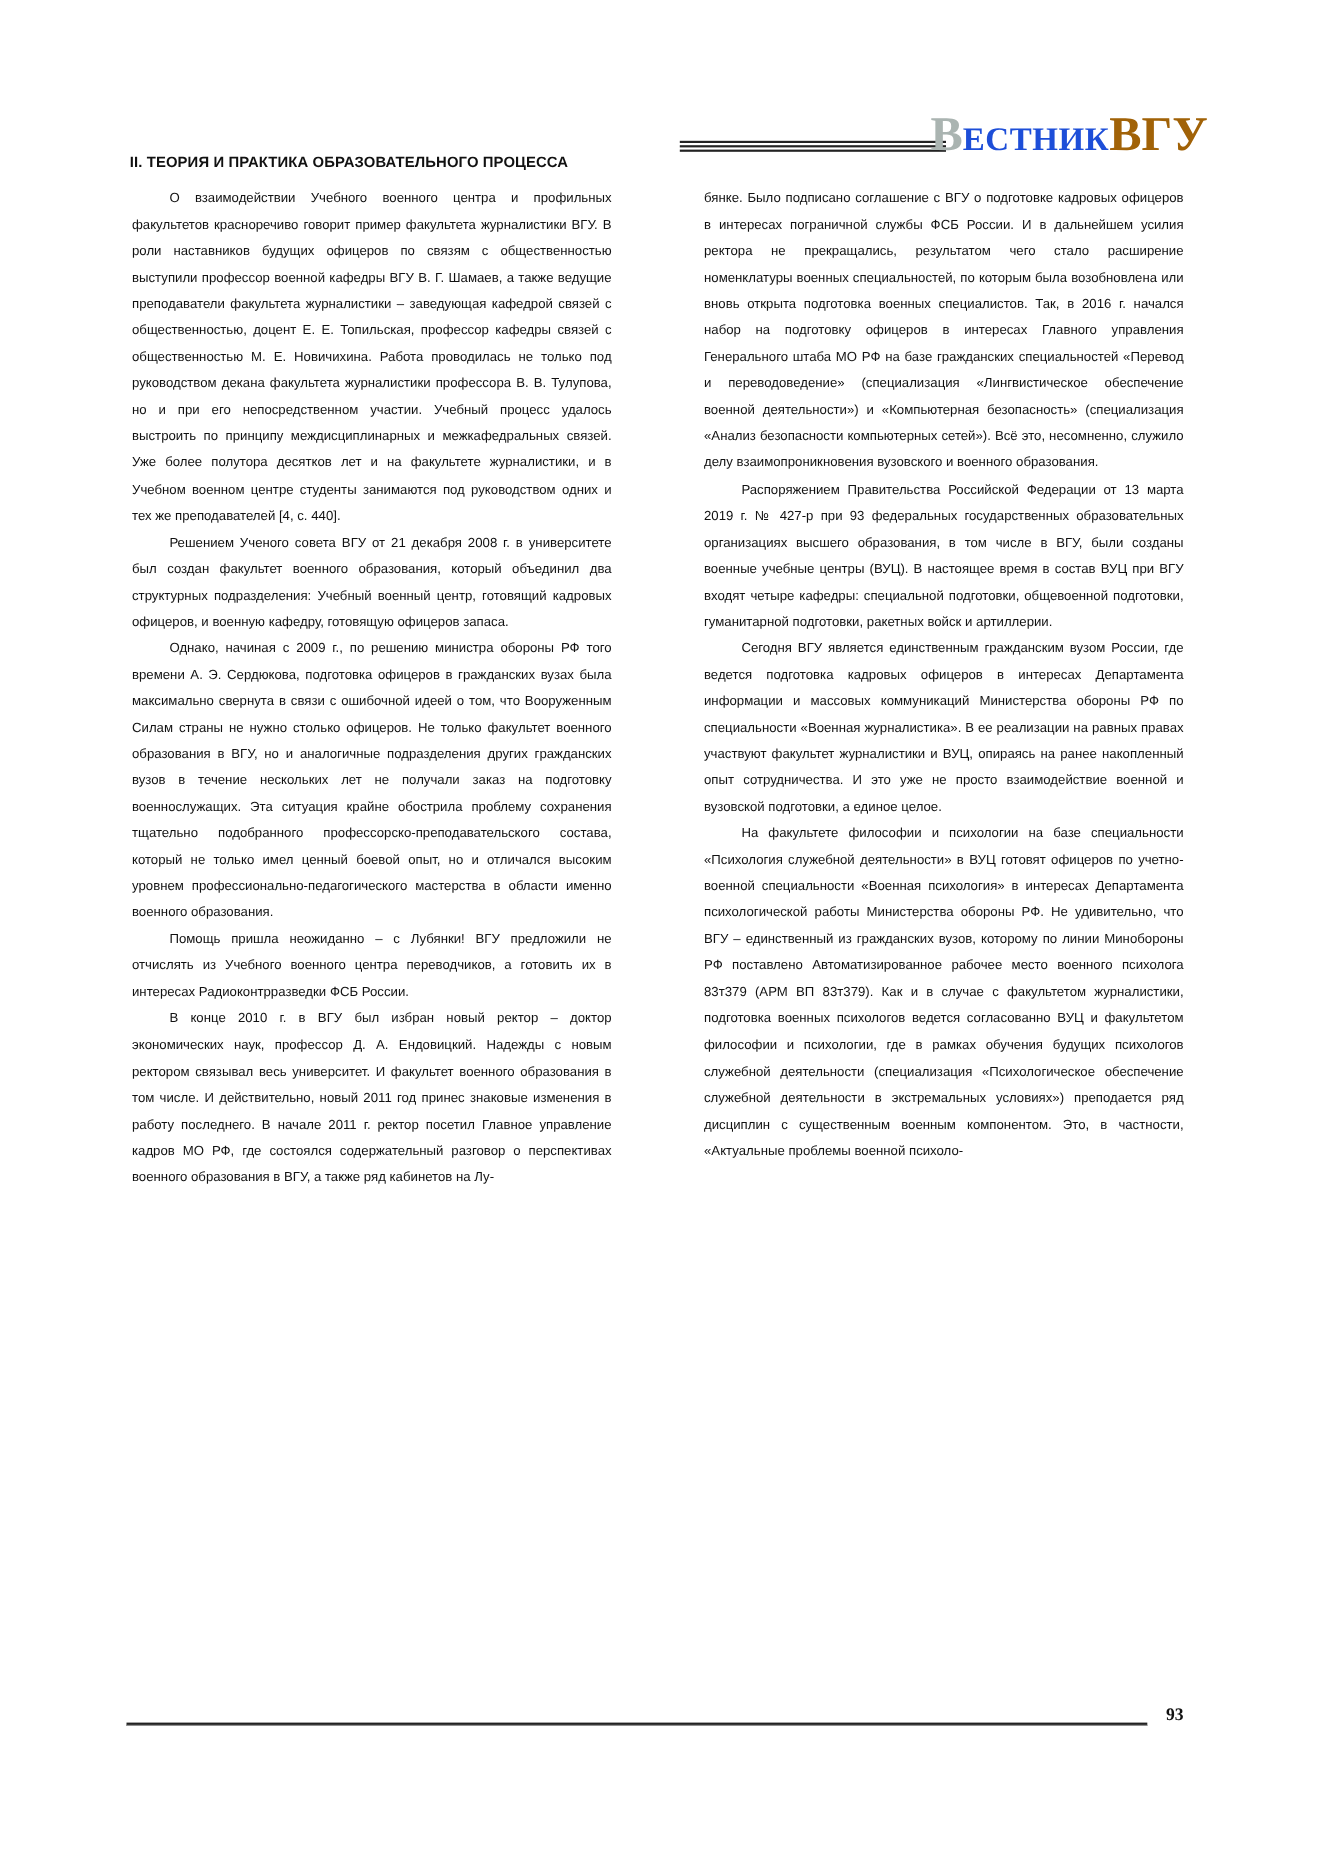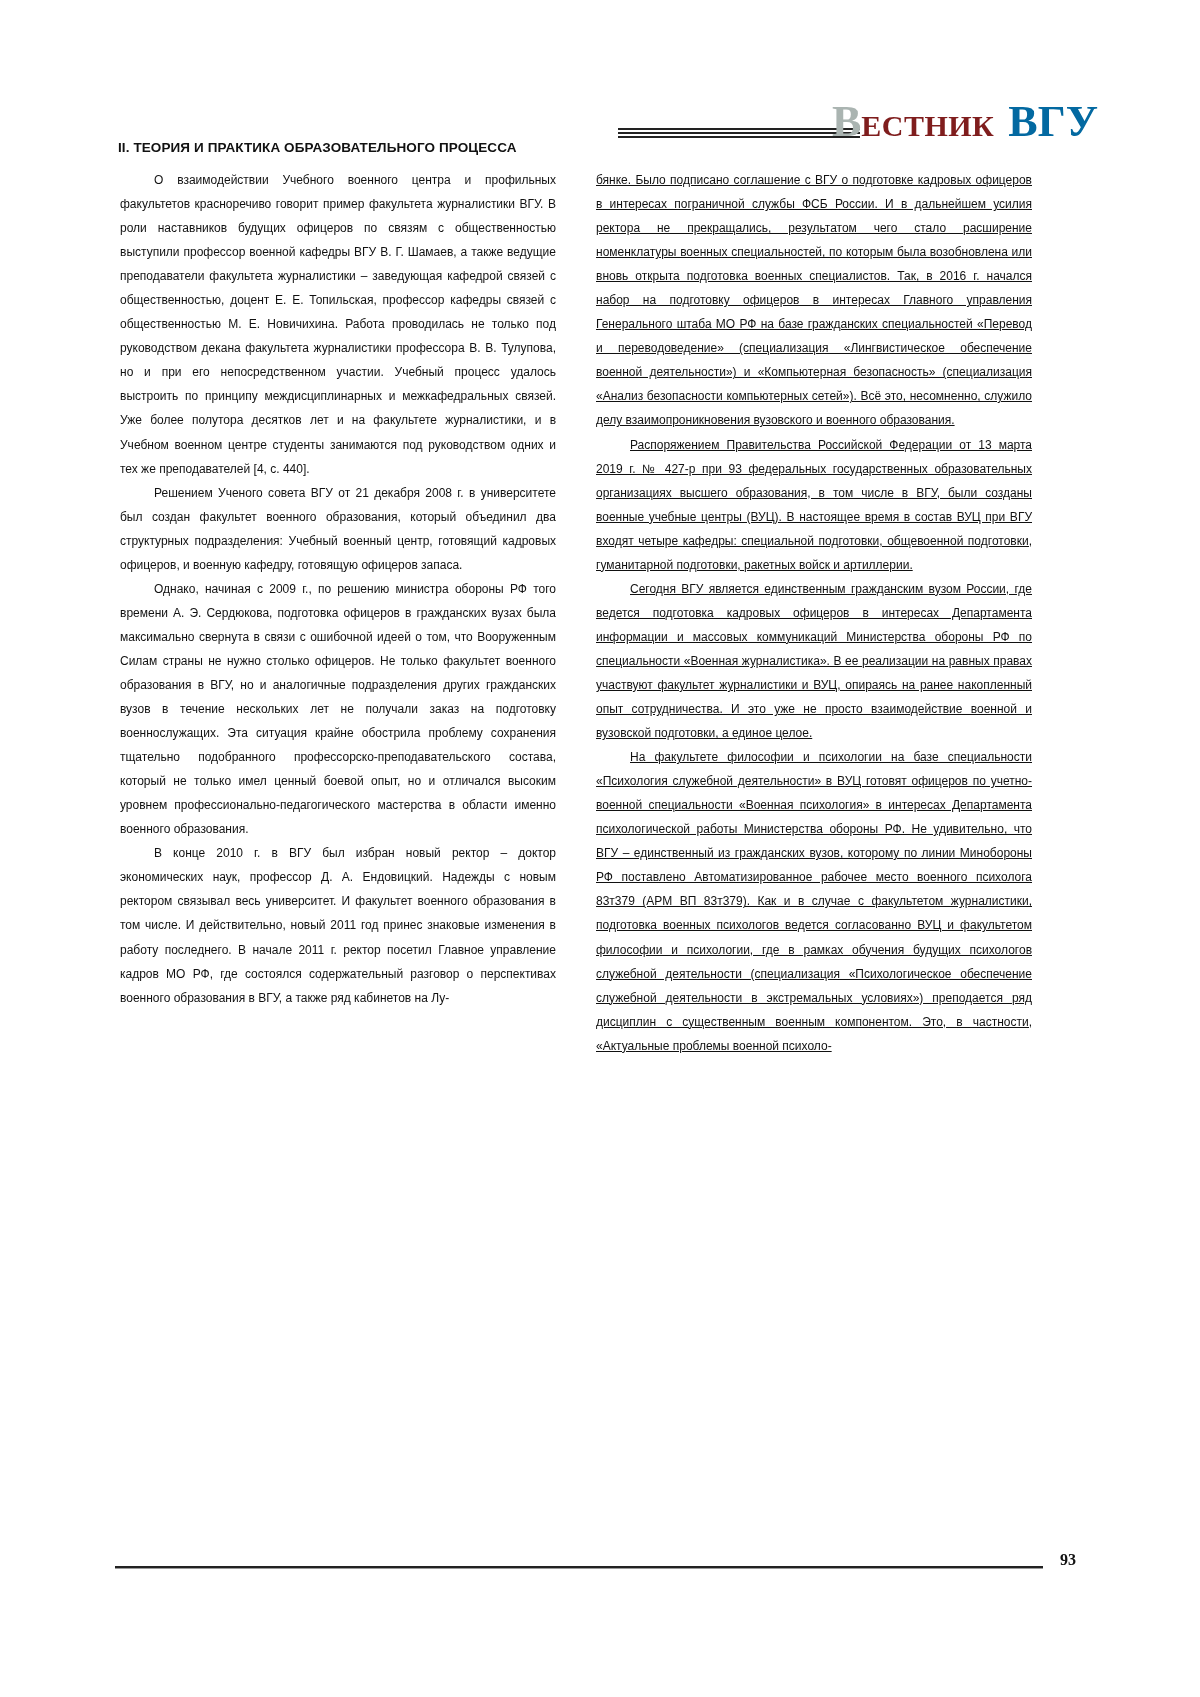--- a/index.html
+++ b/index.html
@@ -10,30 +10,30 @@
       font-family: "Liberation Sans", sans-serif; font-weight: bold; font-size: 13.5px;
       letter-spacing: 0.1px; white-space: nowrap; color: #111; margin-top: 16px;
     }
     .header-rule { position: absolute; left: 500px; top: 28px; width: 242px; height: 10px; }
     .header-rule div { height: 2px; background: #222; margin-bottom: 2px; }
     .journal-title {
       position: absolute; right: 0; top: 0; white-space: nowrap;
       font-family: "Liberation Serif", serif; font-weight: bold; line-height: 1;
     }
     .journal-title .cap { font-size: 44px; color: #aab4b1; }
-    .journal-title .rest { font-size: 30px; color: #7f1d1d; letter-spacing: 0.5px; }
-    .journal-title .vgu { font-size: 44px; color: #0369a1; margin-left: 14px; }
+    .journal-title .rest { font-size: 30px; color: #1d4ed8; letter-spacing: 0.5px; }
+    .journal-title .vgu { font-size: 44px; color: #a16207; }
 
     .column {
       position: absolute; top: 168px; width: 436px;
       font-family: "Liberation Sans", sans-serif; font-size: 12px; line-height: 24.05px;
       text-align: justify; hyphens: manual;
     }
     .col-left { left: 120px; }
-    .col-right { left: 596px; text-decoration: underline; }
+    .col-right { left: 640px; }
     .column p { margin: 0; text-indent: 34px; }
     .column p.cont { text-indent: 0; }
 
     .footer-rule { position: absolute; left: 115px; top: 1566px; width: 928px; height: 2px; background: #222; border-bottom: 1px solid #999; }
     .page-number {
       position: absolute; left: 1060px; top: 1551px;
       font-family: "Liberation Serif", serif; font-weight: bold; font-size: 16px; color: #111;
     }
   </style>
 </head>
@@ -48,20 +48,21 @@
     </div>
   <div class="journal-title">
     <span class="cap">В</span><span class="rest">ЕСТНИК</span><span class="vgu">ВГУ</span>
   </div>
 </div>
 
 <div class="column col-left">
   <p>О взаимодействии Учебного военного центра и профильных факультетов красноречиво говорит пример факультета журналистики ВГУ. В роли наставников будущих офицеров по связям с общественностью выступили профессор военной кафедры ВГУ В. Г. Шамаев, а также ведущие преподаватели факультета журналистики – заведующая кафедрой связей с общественностью, доцент Е. Е. Топильская, профессор кафедры связей с общественностью М. Е. Новичихина. Работа проводилась не только под руководством декана факультета журналистики профессора В. В. Тулупова, но и при его непосредственном участии. Учебный процесс удалось выстроить по принципу междисциплинарных и межкафедральных связей. Уже более полутора десятков лет и на факультете журналистики, и в Учебном военном центре студенты занимаются под руководством одних и тех же преподавателей [4, с. 440].</p>
   <p>Решением Ученого совета ВГУ от 21 декабря 2008 г. в университете был создан факультет военного образования, который объединил два структурных подразделения: Учебный военный центр, готовящий кадровых офицеров, и военную кафедру, готовящую офицеров запаса.</p>
   <p>Однако, начиная с 2009 г., по решению министра обороны РФ того времени А. Э. Сердюкова, подготовка офицеров в гражданских вузах была максимально свернута в связи с ошибочной идеей о том, что Вооруженным Силам страны не нужно столько офицеров. Не только факультет военного образования в ВГУ, но и аналогичные подразделения других гражданских вузов в течение нескольких лет не получали заказ на подготовку военнослужащих. Эта ситуация крайне обострила проблему сохранения тщательно подобранного профессорско-преподавательского состава, который не только имел ценный боевой опыт, но и отличался высоким уровнем профессионально-педагогического мастерства в области именно военного образования.</p>
+  <p>Помощь пришла неожиданно – с Лубянки! ВГУ предложили не отчислять из Учебного военного центра переводчиков, а готовить их в интересах Радиоконтрразведки ФСБ России.</p>
   <p>В конце 2010 г. в ВГУ был избран новый ректор – доктор экономических наук, профессор Д. А. Ендовицкий. Надежды с новым ректором связывал весь университет. И факультет военного образования в том числе. И действительно, новый 2011 год принес знаковые изменения в работу последнего. В начале 2011 г. ректор посетил Главное управление кадров МО РФ, где состоялся содержательный разговор о перспективах военного образования в ВГУ, а также ряд кабинетов на Лу-</p>
 </div>
 
 <div class="column col-right">
   <p class="cont">бянке. Было подписано соглашение с ВГУ о подготовке кадровых офицеров в интересах пограничной службы ФСБ России. И в дальнейшем усилия ректора не прекращались, результатом чего стало расширение номенклатуры военных специальностей, по которым была возобновлена или вновь открыта подготовка военных специалистов. Так, в 2016 г. начался набор на подготовку офицеров в интересах Главного управления Генерального штаба МО РФ на базе гражданских специальностей «Перевод и переводоведение» (специализация «Лингвистическое обеспечение военной деятельности») и «Компьютерная безопасность» (специализация «Анализ безопасности компьютерных сетей»). Всё это, несомненно, служило делу взаимопроникновения вузовского и военного образования.</p>
   <p>Распоряжением Правительства Российской Федерации от 13 марта 2019 г. № 427-р при 93 федеральных государственных образовательных организациях высшего образования, в том числе в ВГУ, были созданы военные учебные центры (ВУЦ). В настоящее время в состав ВУЦ при ВГУ входят четыре кафедры: специальной подготовки, общевоенной подготовки, гуманитарной подготовки, ракетных войск и артиллерии.</p>
   <p>Сегодня ВГУ является единственным гражданским вузом России, где ведется подготовка кадровых офицеров в интересах Департамента информации и массовых коммуникаций Министерства обороны РФ по специальности «Военная журналистика». В ее реализации на равных правах участвуют факультет журналистики и ВУЦ, опираясь на ранее накопленный опыт сотрудничества. И это уже не просто взаимодействие военной и вузовской подготовки, а единое целое.</p>
   <p>На факультете философии и психологии на базе специальности «Психология служебной деятельности» в ВУЦ готовят офицеров по учетно-военной специальности «Военная психология» в интересах Департамента психологической работы Министерства обороны РФ. Не удивительно, что ВГУ – единственный из гражданских вузов, которому по линии Минобороны РФ поставлено Автоматизированное рабочее место военного психолога 83т379 (АРМ ВП 83т379). Как и в случае с факультетом журналистики, подготовка военных психологов ведется согласованно ВУЦ и факультетом философии и психологии, где в рамках обучения будущих психологов служебной деятельности (специализация «Психологическое обеспечение служебной деятельности в экстремальных условиях») преподается ряд дисциплин с существенным военным компонентом. Это, в частности, «Актуальные проблемы военной психоло-</p>
 </div>
 

